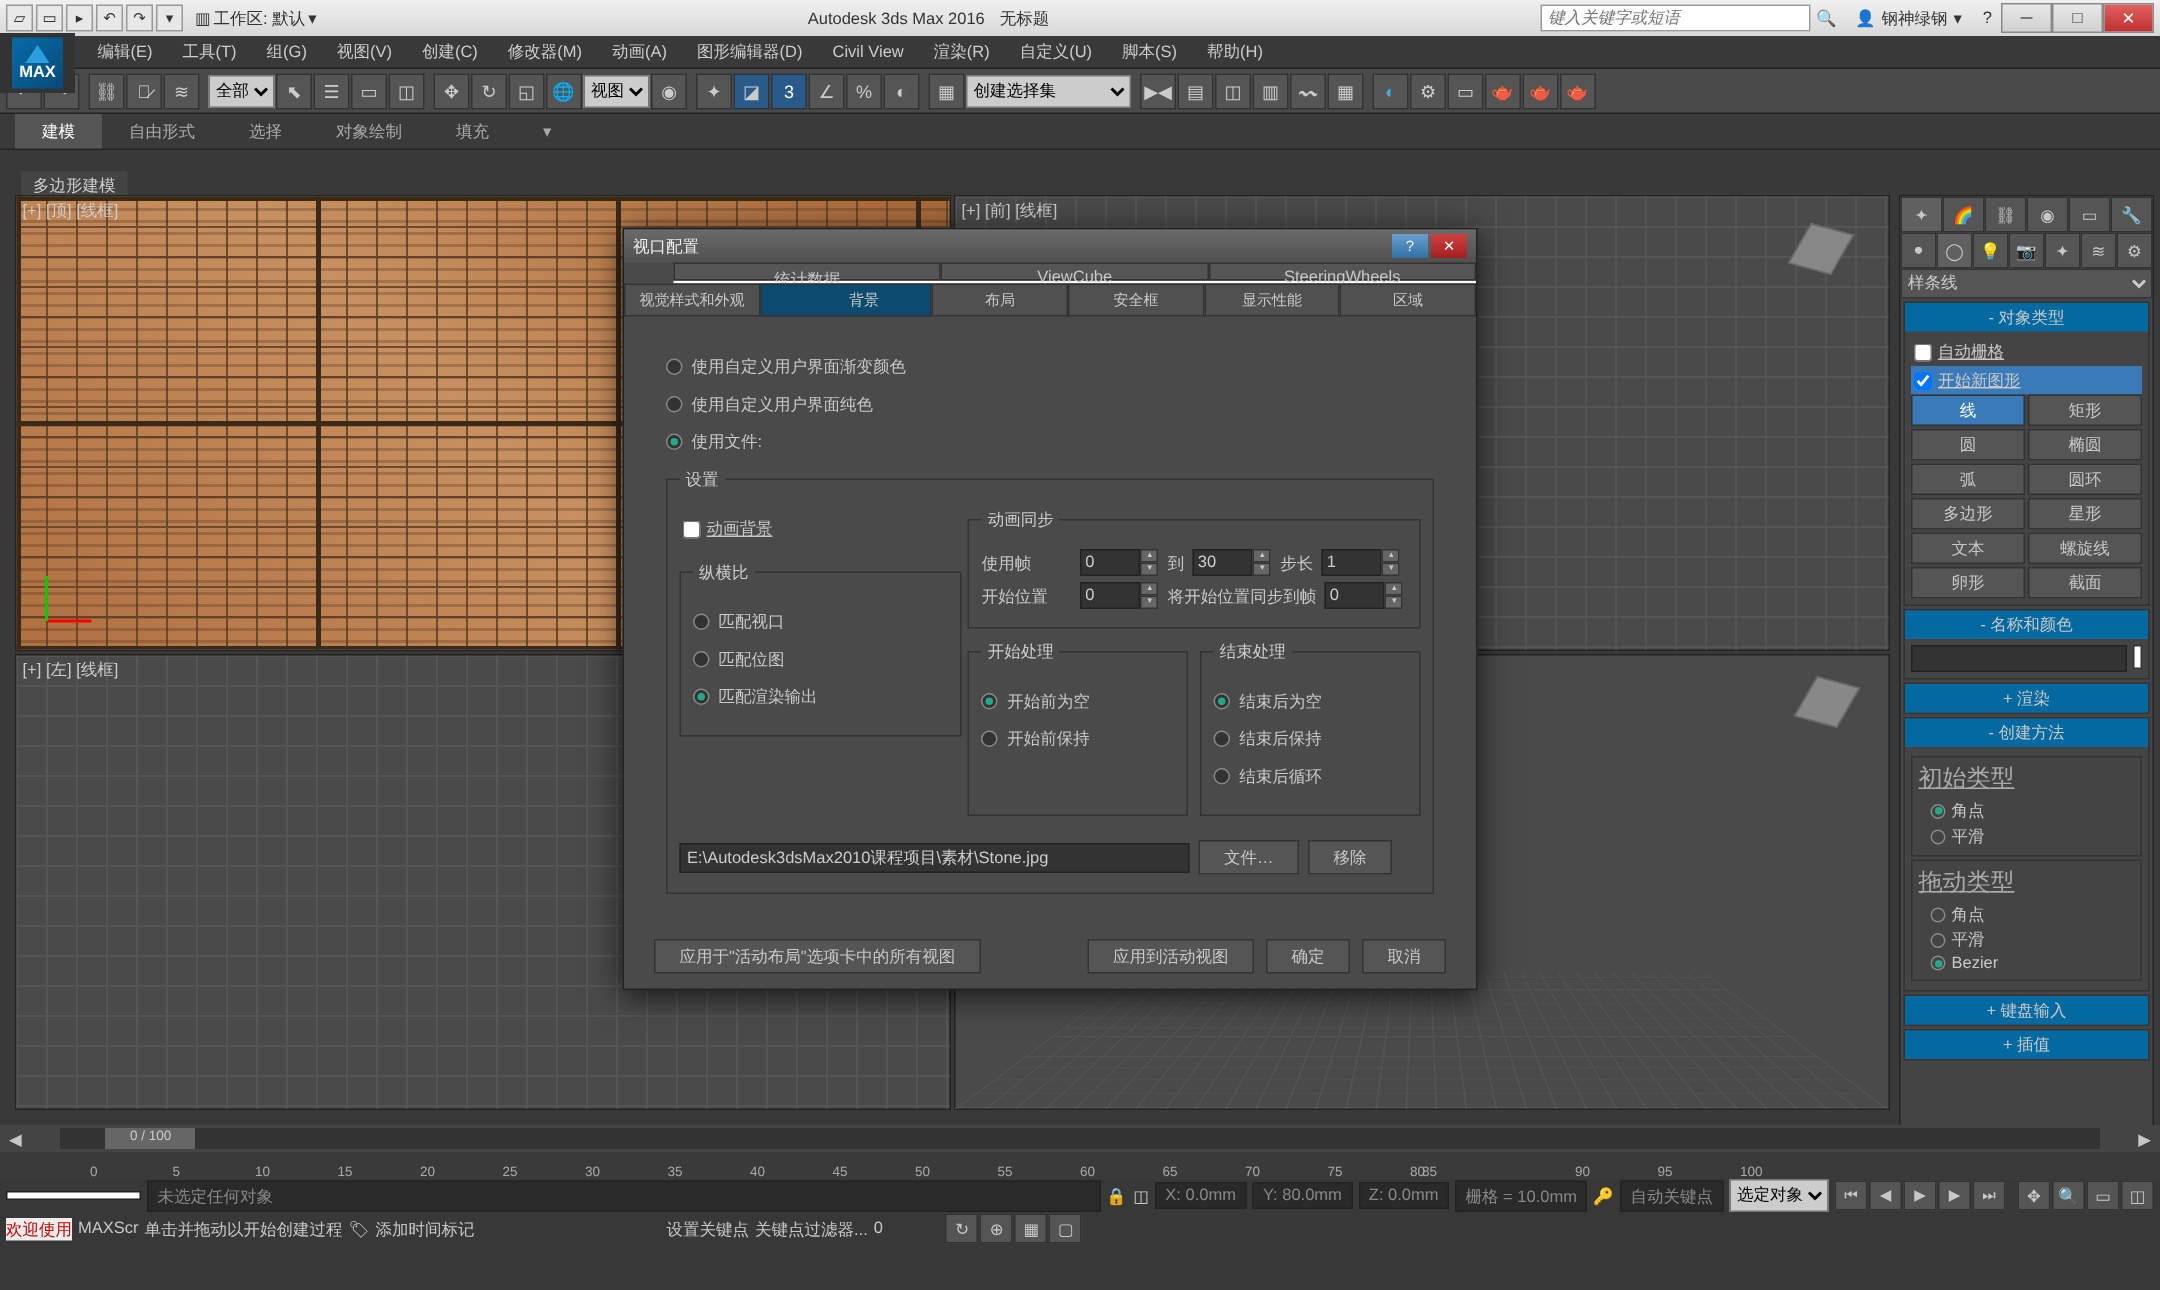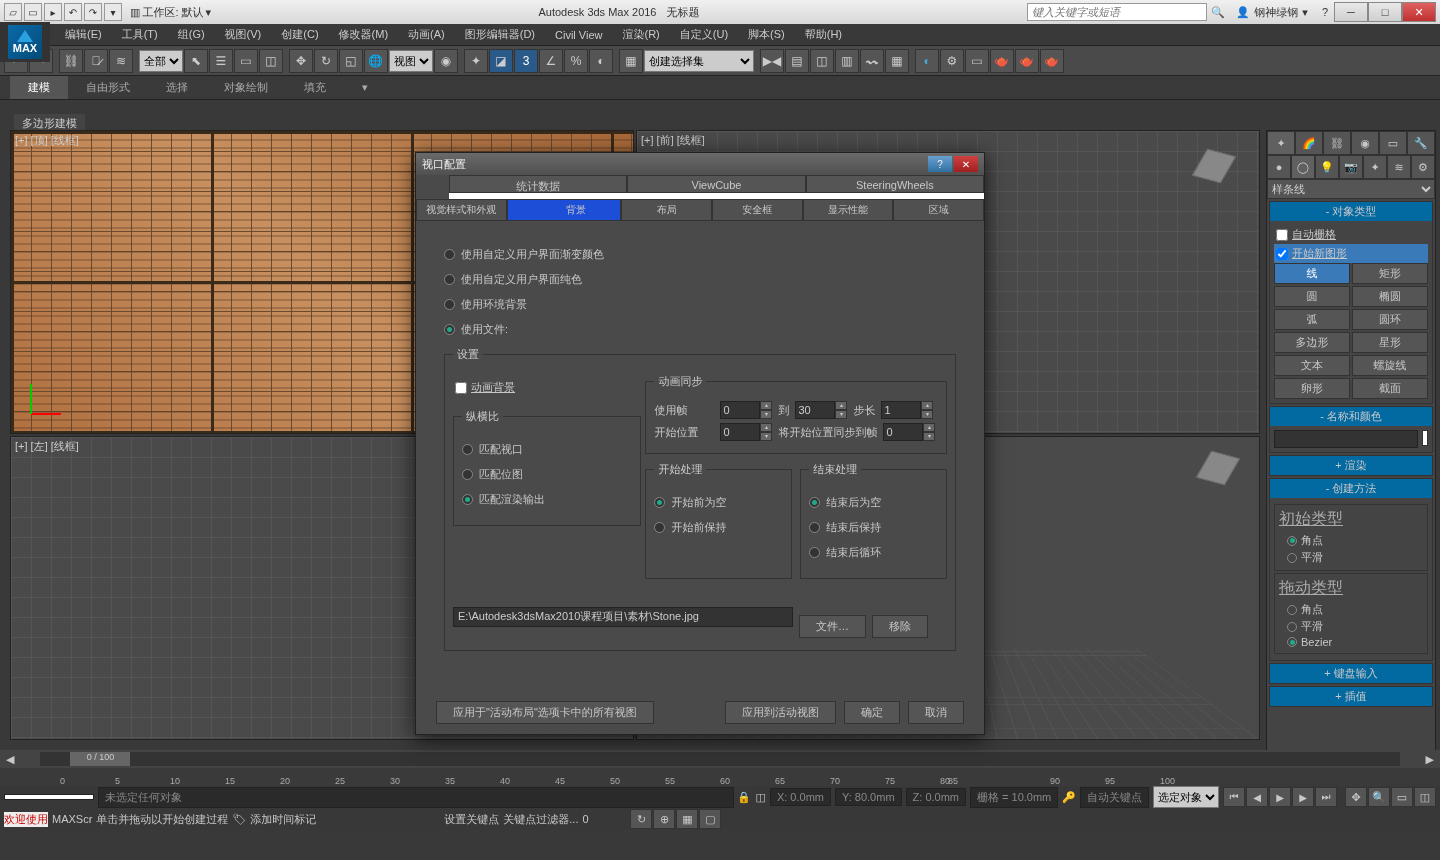--- a/index.html
+++ b/index.html
@@ -77,38 +77,38 @@
 .fieldset { border: 1px solid #333; padding: 4px; margin: 2px 0; }
 .fieldset .legend { font-size: 16px; color: #aaa; margin-bottom: 2px; text-decoration: underline; }
 
 
 .dialog { position: absolute; left: 415px; top: 152px; width: 570px; background: #4a4a4a; border: 1px solid #222; box-shadow: 0 4px 20px rgba(0,0,0,0.7); z-index: 100; }
 .dialog .dtitle { height: 22px; background: linear-gradient(#6a6a6a,#505050); display: flex; align-items: center; padding: 0 6px; color: #eee; }
 .dialog .dtitle .dbtns { margin-left: auto; display: flex; gap: 2px; }
 .dialog .dtitle .dbtn { width: 24px; height: 16px; display: flex; align-items: center; justify-content: center; font-size: 10px; }
 .dialog .dtitle .dbtn.help { background: linear-gradient(#6aa0d0,#3070a0); }
 .dialog .dtitle .dbtn.close { background: linear-gradient(#d04040,#a02020); color: #fff; }
-.dialog .tabs1 { display: flex; height: 24px; border-bottom: 6px solid #ffffff; margin-left: 33px; }
+.dialog .tabs1 { display: flex; height: 14px; border-bottom: 2px solid #ffffff; margin-left: 33px; }
 .dialog .tabs1 .t { flex: 1; background: #555; border: 1px solid #333; text-align: center; padding: 3px; cursor: pointer; }
 .dialog .tabs2 { display: flex; height: 22px; }
 .dialog .tabs2 .t { flex: 1; background: #505050; border: 1px solid #333; text-align: center; padding: 3px; cursor: pointer; font-size: 10px; }
-.dialog .tabs2 .t.active { background: #1d4ed8; padding-left: 27px; }
+.dialog .tabs2 .t.active { background: #0c4a6e; padding-left: 27px; }
 .dialog .body { padding: 16px 28px; }
 .dialog .radio2 { display: flex; align-items: center; gap: 6px; margin: 10px 0; }
 .dialog .radio2 .dot { width: 11px; height: 11px; border: 1px solid #888; border-radius: 50%; background: #333; display: flex; align-items: center; justify-content: center; }
 .dialog .radio2 .dot.on::after { content:""; width: 5px; height: 5px; background: #2a8; border-radius: 50%; }
 .dialog fieldset { border: 1px solid #333; padding: 8px; margin: 4px 0; }
 .dialog fieldset legend { padding: 0 4px; color: #ccc; }
 .dialog .row { display: flex; align-items: center; gap: 6px; margin: 4px 0; }
 .dialog .spinner { display: flex; }
 .dialog .spinner input { width: 40px; height: 18px; background: #333; color: #ccc; border: 1px solid #222; padding: 0 2px; }
 .dialog .spinner .sp { width: 12px; display: flex; flex-direction: column; }
 .dialog .spinner .sp .s { height: 9px; background: #666; border: 1px solid #333; font-size: 6px; text-align: center; line-height: 6px; }
 .dialog .pathbox { width: 340px; height: 20px; background: #333; color: #ccc; border: 1px solid #222; padding: 2px 4px; }
-.dialog .dbtn2 { padding: 3px 16px; background: #555; border: 1px solid #333; cursor: pointer; margin-top: 20px; }
+.dialog .dbtn2 { padding: 3px 16px; background: #555; border: 1px solid #333; cursor: pointer; }
 .dialog .footer { display: flex; justify-content: space-between; padding: 10px 20px; }
 .dialog .footer .right { display: flex; gap: 8px; }
 .dialog .midgrid { display: flex; gap: 4px; }
 .dialog .midgrid > * { flex: 1; }
 .colorswatch { width: 44px; height: 16px; background: #fff; border: 1px solid #333; display: inline-block; }
 
 
 .bottom { position: absolute; left: 0; right: 0; bottom: 0; height: 110px; background: #393939; }
 .timeslider { height: 18px; display: flex; align-items: center; background: #444; }
 .timeslider .track { flex: 1; height: 14px; background: #333; margin: 0 20px; position: relative; }
@@ -288,24 +288,20 @@
     <div class="t">区域</div>
   </div>
   <div class="body">
     <div class="radio2">
         <div class="dot"></div>
         <span>使用自定义用户界面渐变颜色</span>
       </div>
     <div class="radio2">
         <div class="dot"></div>
         <span>使用自定义用户界面纯色</span>
-      </div>
-    <div class="radio2">
-        <div class="dot"></div>
-        <span>使用环境背景</span>
       </div>
     <div class="radio2">
         <div class="dot on"></div>
         <span>使用文件:</span>
       </div>
     <fieldset>
         <legend>设置</legend>
       <div class="midgrid">
         <div>
           <div class="chk" style="margin:8px 0 12px">

